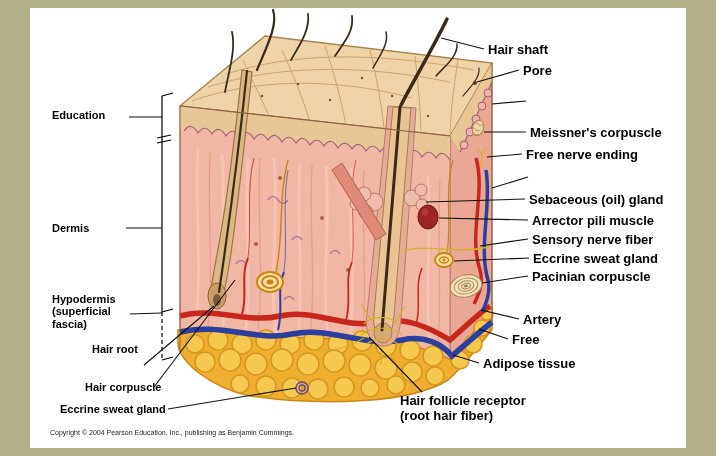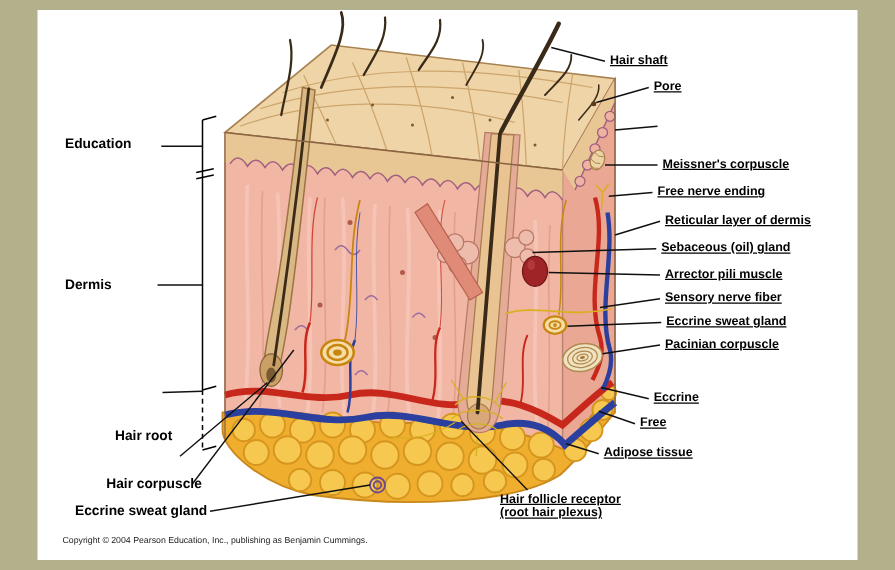--- a/index.html
+++ b/index.html
@@ -1,21 +1,21 @@
 <!DOCTYPE html>
 <html><head>
 <meta charset="utf-8">
 <style>
   html,body{margin:0;padding:0;}
   .frame{position:relative;width:716px;height:456px;background:#b3b08c;overflow:hidden;}
   .panel{position:absolute;left:30px;top:8px;width:656px;height:440px;background:#ffffff;}
   .panel svg{position:absolute;left:0;top:0;}
   .lbl{position:absolute;font:bold 11px "Liberation Sans",sans-serif;color:#000;
        white-space:pre-line;line-height:1.12;}
-  .lbl.r{font-size:10px;text-decoration:underline;}
+  .lbl.r{font-size:13px;}
   .copyright{position:absolute;font:7px "Liberation Sans",sans-serif;color:#222;}
 </style>
 </head>
 <body>
 
 <div class="frame">
  <div class="panel">
 
   <svg viewBox="0 0 656 440" width="656" height="440">
 
@@ -279,37 +279,39 @@
       <path d="M498,268 L452,275"></path>
       <path d="M489,311 L451,302"></path>
       <path d="M478,331 L449,321"></path>
       <path d="M449,355 L423,347"></path>
       <path d="M392,384 L339,329"></path>
     </g>
   </svg>
 
   <div class="lbl" style="left:22px;top:101px">Education</div>
   <div class="lbl" style="left:22px;top:214px">Dermis</div>
+  <div class="lbl" style="left:22px;top:285px">Hypodermis
+(superficial
+fascia)</div>
   <div class="lbl" style="left:62px;top:335px">Hair root</div>
   <div class="lbl" style="left:55px;top:373px">Hair corpuscle</div>
   <div class="lbl" style="left:30px;top:395px">Eccrine sweat gland</div>
 
   <div class="lbl r" style="left:458px;top:35px">Hair shaft</div>
   <div class="lbl r" style="left:493px;top:56px">Pore</div>
   <div class="lbl r" style="left:500px;top:118px">Meissner's corpuscle</div>
   <div class="lbl r" style="left:496px;top:140px">Free nerve ending</div>
-  <div class="lbl r" style="left:502px;top:163px">Reticular layer of dermis</div>
   <div class="lbl r" style="left:499px;top:185px">Sebaceous (oil) gland</div>
   <div class="lbl r" style="left:502px;top:206px">Arrector pili muscle</div>
   <div class="lbl r" style="left:502px;top:225px">Sensory nerve fiber</div>
   <div class="lbl r" style="left:503px;top:244px">Eccrine sweat gland</div>
   <div class="lbl r" style="left:502px;top:262px">Pacinian corpuscle</div>
-  <div class="lbl r" style="left:493px;top:305px">Eccrine</div>
+  <div class="lbl r" style="left:493px;top:305px">Artery</div>
   <div class="lbl r" style="left:482px;top:325px">Free</div>
   <div class="lbl r" style="left:453px;top:349px">Adipose tissue</div>
 
   <div class="lbl r" style="left:370px;top:386px">Hair follicle receptor
-(root hair plexus)</div>
+(root hair fiber)</div>
 
   <div class="copyright" style="left:20px;top:421px">Copyright © 2004 Pearson Education, Inc., publishing as Benjamin Cummings.</div>
 
  </div>
 </div>
 
 </body></html>

